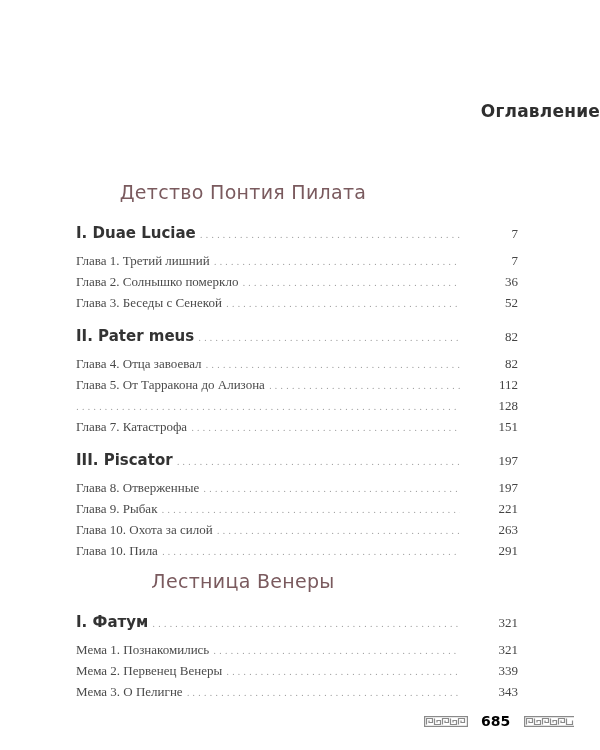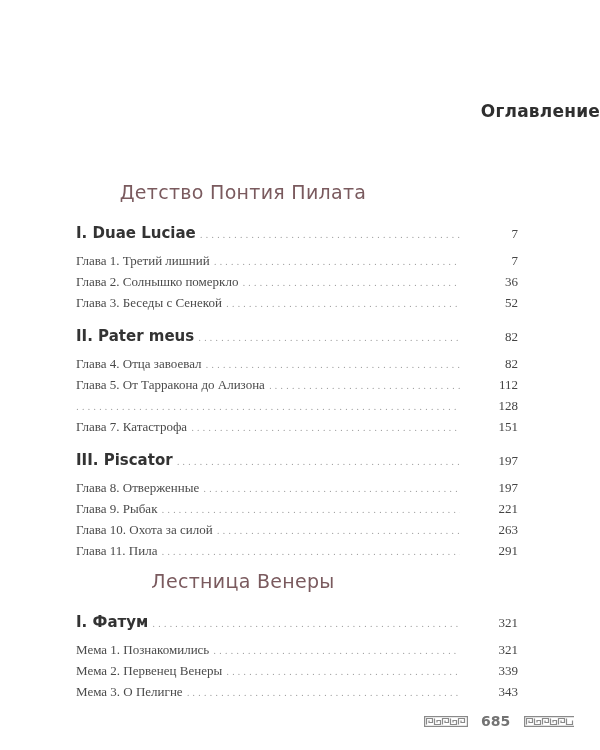--- a/index.html
+++ b/index.html
@@ -88,21 +88,21 @@
       display: flex;
       align-items: center;
     }
     .footer .greek {
       display: block;
     }
     .footer .page-number {
       font-family: "DejaVu Sans", sans-serif;
       font-weight: bold;
       font-size: 14px;
-      color: #737373;
+      color: #000000;
       margin: 0 14px 0 13px;
     }
   </style>
 </head>
 <body>
 
 <div>
 
   <div class="page-title">Оглавление</div>
 
@@ -168,21 +168,21 @@
     <span class="label">Глава 9. Рыбак</span>
     <span class="dots"></span>
     <span class="page">221</span>
   </div>
   <div class="row chapter" style="top:522px;">
     <span class="label">Глава 10. Охота за силой</span>
     <span class="dots"></span>
     <span class="page">263</span>
   </div>
   <div class="row chapter" style="top:543px;">
-    <span class="label">Глава 11. Пила</span>
+    <span class="label">Глава 10. Пила</span>
     <span class="dots"></span>
     <span class="page">291</span>
   </div>
 
   <div class="section-title" style="top:570px;">Лестница Венеры</div>
 
   <div class="row part" style="top:613px;">
     <span class="label">I. Фатум</span>
     <span class="dots"></span>
     <span class="page">321</span>

